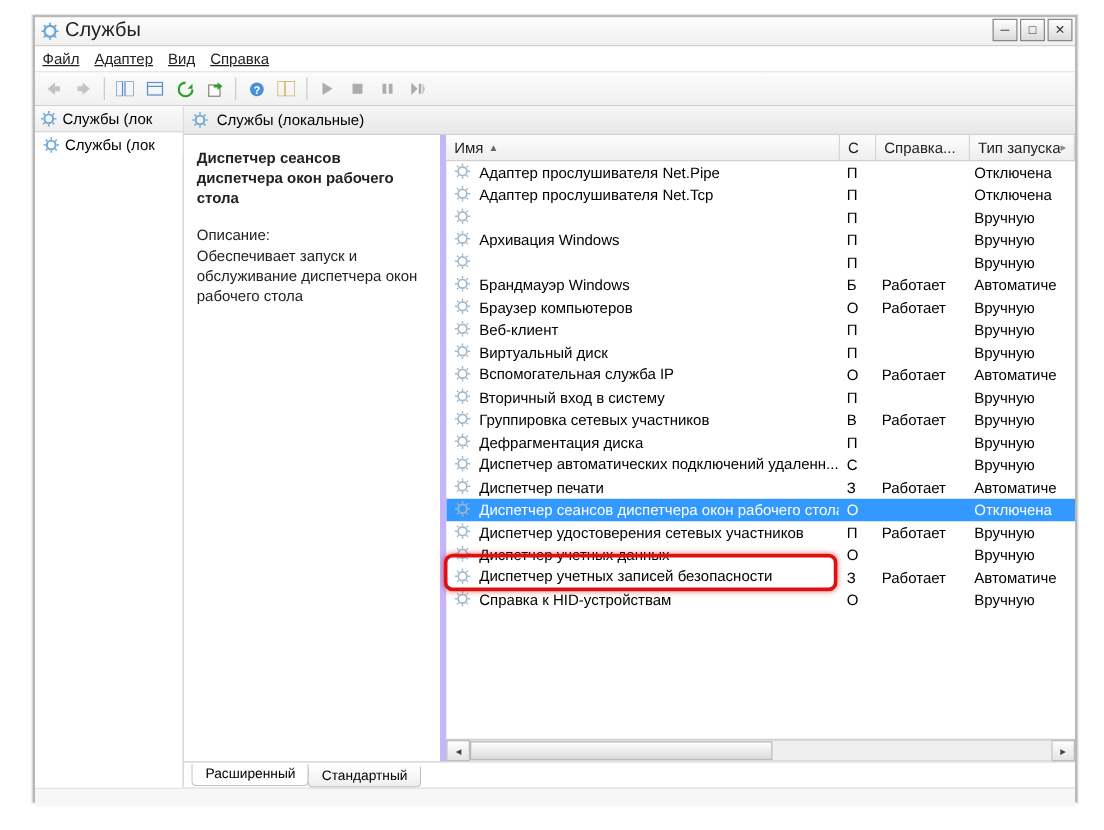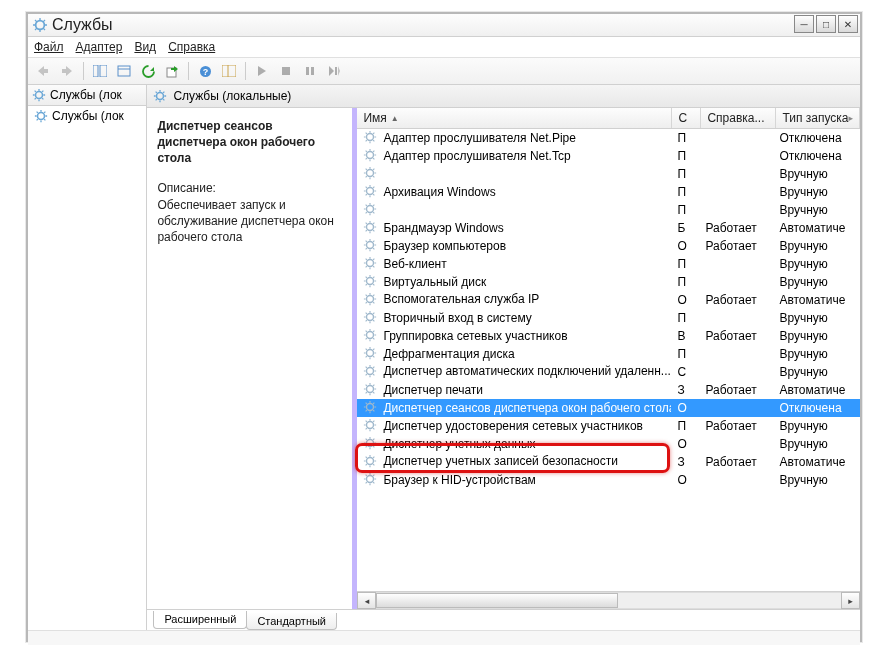--- a/index.html
+++ b/index.html
@@ -467,21 +467,21 @@
                 <div class="c" style="flex:1">Автоматиче</div>
               </div>
               <div class="row">
                 <div class="c" style="width:302px;display:flex;align-items:center">
                   <span class="gicon">
                     <svg width="14" height="14" viewBox="0 0 16 16">
                       <circle cx="8" cy="8" r="4" fill="none" stroke="#9fb8cc" stroke-width="1.6"></circle>
                       <path d="M8 1v2M8 13v2M1 8h2M13 8h2M3 3l1.4 1.4M11.6 11.6L13 13M3 13l1.4-1.4M11.6 4.4L13 3" stroke="#9fb8cc" stroke-width="1.3"></path>
                     </svg>
                   </span>
-                  <span>Браузер к HID-устройствам</span>
+                  <span>Справка к HID-устройствам</span>
                 </div>
                 <div class="c" style="width:16px">О</div>
                 <div class="c" style="width:62px"></div>
                 <div class="c" style="flex:1">Вручную</div>
               </div>
             </div>
           <div class="hscroll">
             <div class="hsbtn">◂</div>
             <div class="hstrack">
                 <div class="hsthumb"></div>

